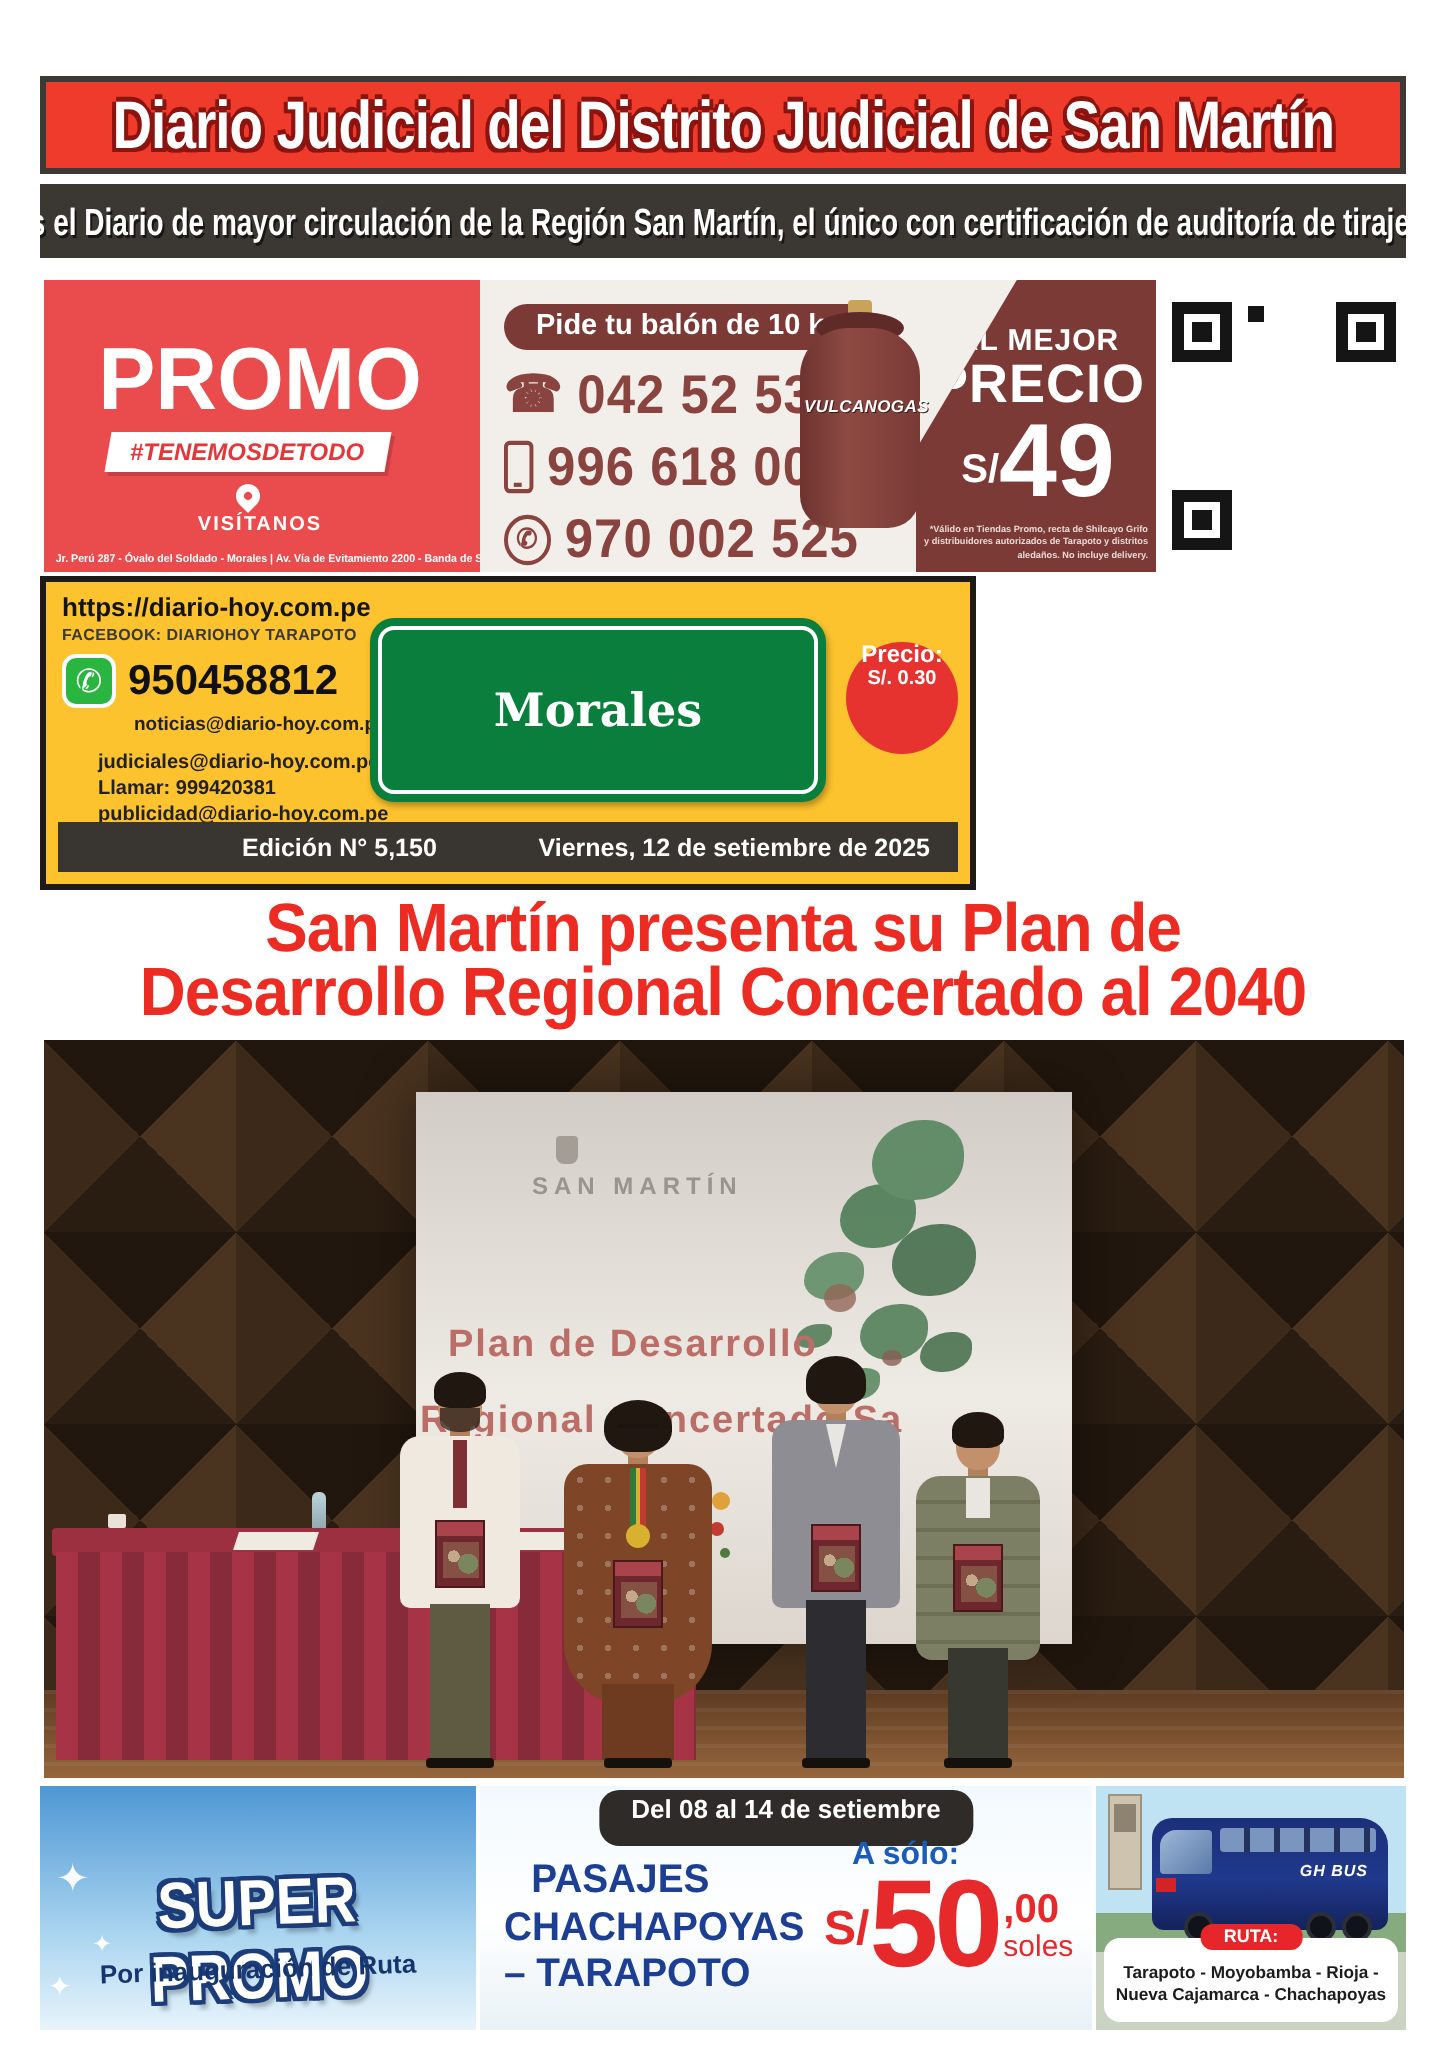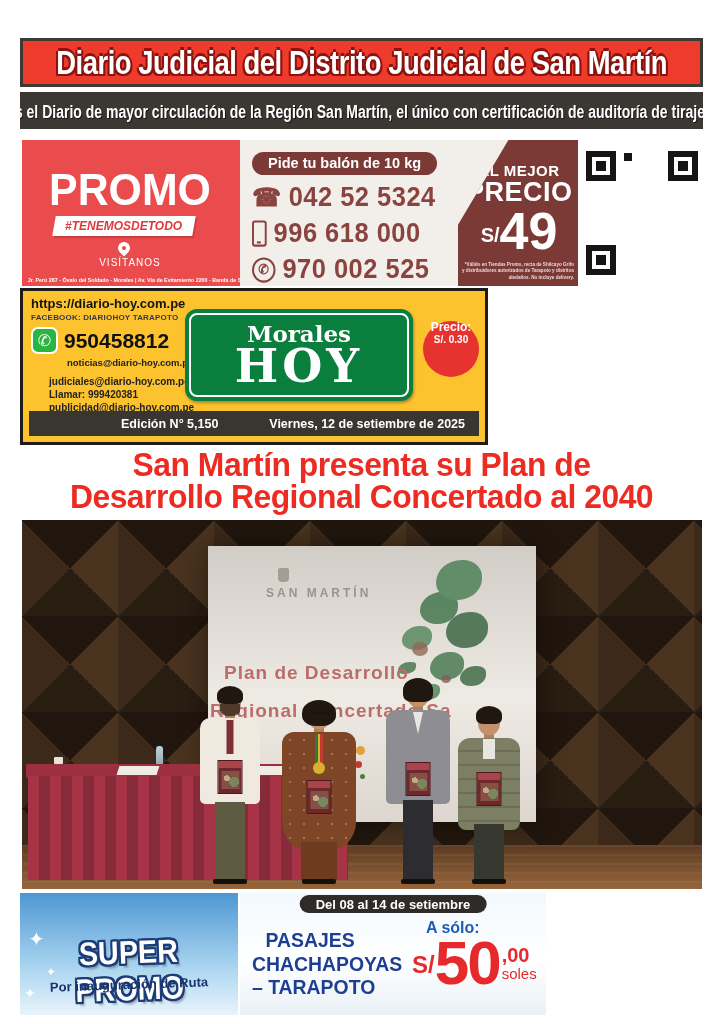--- a/index.html
+++ b/index.html
@@ -14,21 +14,21 @@
   .tagline { position:absolute; left:20px; top:92px; width:683px; height:37px; background:#3b3733; display:flex; align-items:center; justify-content:center; overflow:hidden; }
   .tagline-text { color:#fff; font-weight:700; font-size:14px; white-space:nowrap; transform:scale(1.0,1.35); letter-spacing:0; text-shadow:1px 1px 0 rgba(0,0,0,.6); }
 
   
   .promo-ad { position:absolute; left:22px; top:140px; width:234px; height:146px; background:#ea4b4d; overflow:hidden; }
   .promo-title { position:absolute; left:0; right:18px; top:26px; text-align:center; color:#fff; font-weight:800; font-size:42px; letter-spacing:0px; transform:scale(1.02,1.05); }
   .promo-band { position:absolute; left:32px; top:76px; width:140px; height:20px; background:#fff; transform:skewX(-10deg); display:flex; align-items:center; justify-content:center; box-shadow:2px 2px 0 rgba(0,0,0,.15); }
   .promo-hash { color:#e2383b; font-weight:800; font-style:italic; font-size:12px; transform:skewX(10deg); }
   .promo-pin { position:absolute; left:96px; top:102px; width:12px; height:12px; background:#fff; border-radius:50% 50% 50% 0; transform:rotate(-45deg); }
   .promo-pin::after { content:""; position:absolute; left:4px; top:4px; width:4px; height:4px; background:#ea4b4d; border-radius:50%; }
-  .promo-visit { position:absolute; left:0; right:18px; top:117px; text-align:center; color:#fff; font-weight:400; font-size:10px; letter-spacing:1px; }
+  .promo-visit { position:absolute; left:0; right:18px; top:117px; text-align:center; color:#fff; font-weight:700; font-size:10px; letter-spacing:1px; }
   .promo-address { position:absolute; left:0; right:0; bottom:3px; text-align:center; color:#fff; font-weight:700; font-size:5.6px; white-space:nowrap; transform:scaleX(0.95); }
   .promo-side { position:absolute; right:1px; top:8px; width:16px; height:120px; display:flex; flex-direction:column; align-items:center; gap:4px; }
   .promo-handle { writing-mode:vertical-rl; transform:rotate(180deg); color:#fff; font-weight:700; font-size:8px; letter-spacing:1px; }
   .soc-ic { width:9px; height:9px; border:1.2px solid #fff; border-radius:3px; position:relative; flex:none; }
   .soc-ic.round { border-radius:50%; display:flex; align-items:center; justify-content:center; color:#fff; font-size:7px; font-weight:700; line-height:1; }
   .soc-ic.cam::after { content:""; position:absolute; left:2px; top:2px; width:3px; height:3px; border:1px solid #fff; border-radius:50%; }
 
   .gas-ad { position:absolute; left:240px; top:140px; width:338px; height:146px; background:#f2efeb; overflow:hidden; }
   .gas-pill { position:absolute; left:12px; top:12px; background:#7c3a37; color:#fff; font-weight:800; font-size:14.5px; padding:3px 16px 4px; border-radius:14px; white-space:nowrap; }
   .gas-row { position:absolute; left:12px; display:flex; align-items:center; gap:7px; color:#8a4440; font-weight:800; font-size:26px; letter-spacing:0.5px; transform:scale(0.98,1.05); transform-origin:left; }
@@ -154,21 +154,21 @@
   .ghlogo { position:absolute; left:0; right:0; top:10px; display:flex; align-items:flex-end; justify-content:center; gap:2px; }
   .gh { color:#d42327; font-weight:800; font-style:italic; font-size:22px; line-height:0.8; }
   .gh-sun { color:#f3b21a; font-size:13px; line-height:1; margin-bottom:10px; margin-left:-6px; }
   .gh-bus { color:#15356e; font-weight:800; font-style:italic; font-size:12px; }
   .superpromo { position:absolute; left:0; right:0; top:44px; text-align:center; color:#fff; font-weight:800; font-size:30px; letter-spacing:0px; transform:rotate(-2deg) scale(0.96,1.08); text-shadow:2px 0 0 #1c3d7a,-2px 0 0 #1c3d7a,0 2px 0 #1c3d7a,0 -2px 0 #1c3d7a,2px 2px 0 #1c3d7a,-2px 2px 0 #1c3d7a,2px -2px 0 #1c3d7a,-2px -2px 0 #1c3d7a,3px 4px 2px rgba(0,0,0,.25); }
   .b-left-sub { position:absolute; left:0; right:0; top:84px; text-align:center; color:#16356e; font-weight:700; font-size:13px; transform:rotate(-2deg); }
   .spark { position:absolute; color:rgba(255,255,255,.95); }
   .spark.s1 { left:8px; top:34px; font-size:20px; } .spark.s2 { left:26px; top:72px; font-size:12px; } .spark.s3 { left:4px; top:92px; font-size:14px; }
 
   .b-center { position:absolute; left:240px; top:893px; width:306px; height:122px; background:linear-gradient(180deg,#f2f9fe,#ffffff 55%,#e9f1f6); overflow:hidden; }
-  .date-pill { position:absolute; left:50%; transform:translateX(-50%); top:2px; background:#2e2b28; color:#fff; font-weight:700; font-size:13px; padding:2px 16px 1px; border-radius:10px; white-space:nowrap; }
+  .date-pill { position:absolute; left:50%; transform:translateX(-50%); top:2px; background:#2e2b28; color:#fff; font-weight:700; font-size:13px; padding:2px 16px 11px; border-radius:10px; white-space:nowrap; }
   .bc-left { position:absolute; left:12px; top:36px; color:#1c3f94; font-weight:800; line-height:1.18; font-size:20px; transform:scaleX(0.97); transform-origin:left; }
   .bc-l1 { padding-left:14px; }
   .bc-price { position:absolute; left:172px; top:26px; }
   .a-solo { color:#1b5cb8; font-weight:800; font-size:16px; padding-left:14px; }
   .price-row { display:flex; align-items:flex-start; }
   .pr-cur { color:#e62a2c; font-weight:800; font-size:24px; margin-top:14px; }
   .pr-big { color:#e62a2c; font-weight:800; font-size:62px; line-height:0.85; letter-spacing:-2px; }
   .pr-col { display:flex; flex-direction:column; margin-left:2px; margin-top:8px; }
   .pr-dec { color:#e62a2c; font-weight:800; font-size:20px; line-height:1; }
   .pr-unit { color:#e62a2c; font-weight:400; font-size:15px; line-height:1.2;text-align:right; }
@@ -232,20 +232,26 @@
       <div class="gp-inner">
         <div class="gp-l1">AL MEJOR</div>
         <div class="gp-l2">PRECIO</div>
         <div class="gp-price">
           <span class="gp-cur">S/</span>
           <span class="gp-num">49</span>
         </div>
       </div>
       <div class="gp-disc">*Válido en Tiendas Promo, recta de Shilcayo Grifo y distribuidores autorizados de Tarapoto y distritos aledaños. No incluye delivery.</div>
     </div>
+    <div class="cylinder">
+      <div class="cyl-valve"></div>
+      <div class="cyl-top"></div>
+      <div class="cyl-body"></div>
+      <div class="cyl-label">VULCANOGAS</div>
+    </div>
   </div>
 
   <div class="qr-box">
     <div class="qr">
       <div class="finder f-tl"></div>
       <div class="finder f-tr"></div>
       <div class="finder f-bl"></div>
       <div class="qr-noise"></div>
     </div>
   </div>
@@ -260,21 +266,20 @@
     <div class="mh-mail1">noticias@diario-hoy.com.pe</div>
     <div class="mh-lines">
       <div>judiciales@diario-hoy.com.pe</div>
       <div>Llamar: 999420381</div>
       <div>publicidad@diario-hoy.com.pe</div>
       <div>Llamar: 999420398</div>
     </div>
     <div class="logo">
       <div class="logo-inner">
         <div class="logo-small">Morales</div>
-        <div class="logo-big">HOY</div>
       </div>
     </div>
     <div class="price-circle">
       <div class="pc-l">Precio:</div>
       <div class="pc-v">S/. 0.30</div>
     </div>
     <div class="edition-bar">
       <span>Edición N° 5,150</span>
       <span>Viernes, 12 de setiembre de 2025</span>
     </div>
@@ -381,14 +386,30 @@
         <span class="pr-cur">S/</span>
         <span class="pr-big">50</span>
         <span class="pr-col">
           <span class="pr-dec">,00</span>
           <span class="pr-unit">soles</span>
         </span>
       </div>
     </div>
   </div>
 
+  <div class="b-right">
+    <div class="tower"></div>
+    <div class="bus">
+      <div class="bus-glass"></div>
+      <div class="bus-windows"></div>
+      <div class="bus-stripe"></div>
+      <div class="bus-brand">GH BUS</div>
+      <div class="wheel w1"></div>
+      <div class="wheel w2"></div>
+      <div class="wheel w3"></div>
+    </div>
+    <div class="ruta-box">
+      <div class="ruta-pill">RUTA:</div>
+      <div class="ruta-text">Tarapoto - Moyobamba - Rioja - Nueva Cajamarca - Chachapoyas</div>
+    </div>
+  </div>
 
 </div>
 
 </body></html>

